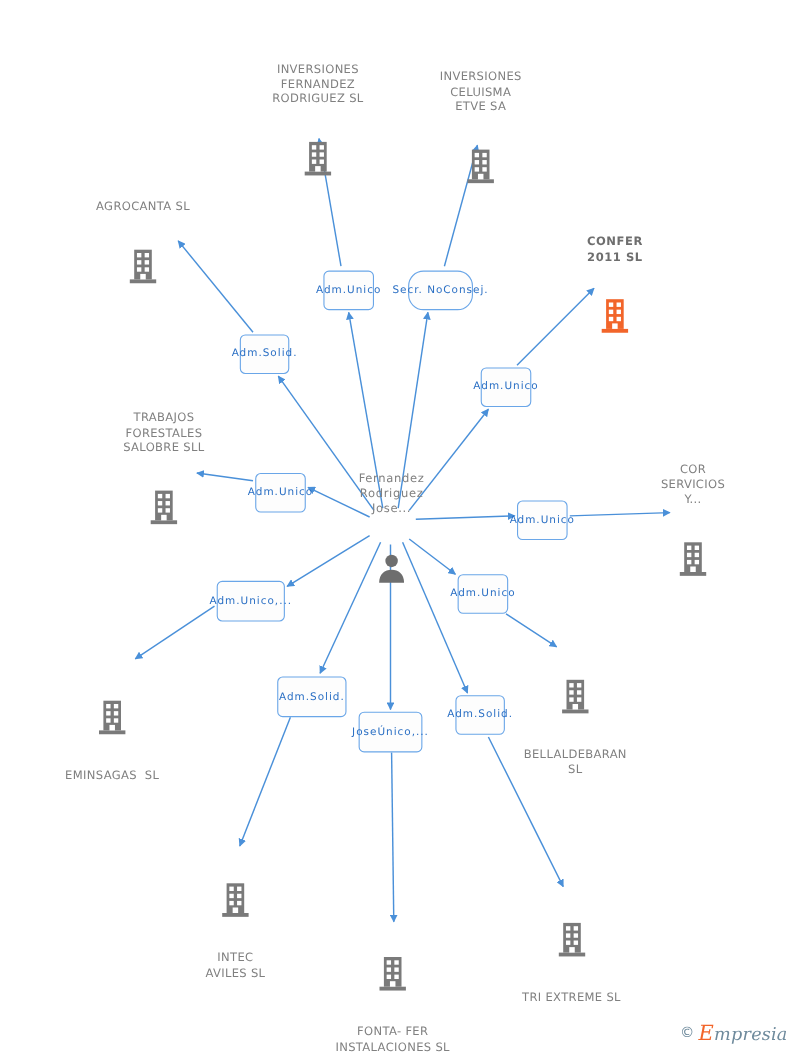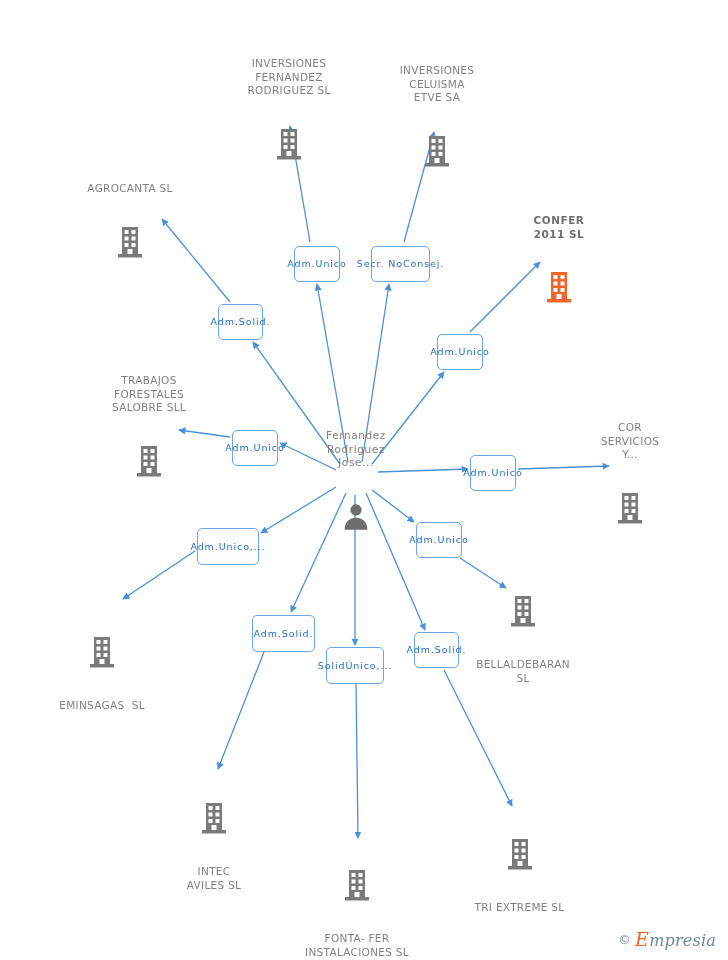--- a/index.html
+++ b/index.html
@@ -264,21 +264,21 @@
       <rect x="15.5" y="5" width="4" height="4" fill="#ffffff"></rect>
       <rect x="8.5" y="11.5" width="4" height="4" fill="#ffffff"></rect>
       <rect x="15.5" y="11.5" width="4" height="4" fill="#ffffff"></rect>
       <rect x="8.5" y="18" width="4" height="4" fill="#ffffff"></rect>
       <rect x="15.5" y="18" width="4" height="4" fill="#ffffff"></rect>
       <rect x="11.5" y="24" width="5" height="5" fill="#ffffff"></rect>
     </svg>
     <div class="caption">EMINSAGAS  SL</div>
   </div>
 
-  <div class="node company label-below" style="left:458px; top:567px; width:130px;">
+  <div class="node company label-below" style="left:458px; top:589px; width:130px;">
     <svg class="ico" width="28" height="34" viewBox="0 0 28 34">
       <rect x="6" y="2" width="16" height="27" fill="#7a7a7a"></rect>
       <rect x="2" y="29" width="24" height="3.5" fill="#7a7a7a"></rect>
       <rect x="8.5" y="5" width="4" height="4" fill="#ffffff"></rect>
       <rect x="15.5" y="5" width="4" height="4" fill="#ffffff"></rect>
       <rect x="8.5" y="11.5" width="4" height="4" fill="#ffffff"></rect>
       <rect x="15.5" y="11.5" width="4" height="4" fill="#ffffff"></rect>
       <rect x="8.5" y="18" width="4" height="4" fill="#ffffff"></rect>
       <rect x="15.5" y="18" width="4" height="4" fill="#ffffff"></rect>
       <rect x="11.5" y="24" width="5" height="5" fill="#ffffff"></rect>
@@ -332,21 +332,21 @@
       <rect x="11.5" y="24" width="5" height="5" fill="#ffffff"></rect>
     </svg>
     <div class="caption">TRI EXTREME SL</div>
   </div>
 
   <div class="edge-label" style="left:294px; top:246px; width:46px; height:36px;">
     <span>Adm.</span>
     <span>Unico</span>
   </div>
 
-  <div class="edge-label" style="left:371px; top:246px; width:59px; height:36px;">
+  <div class="edge-label" style="left:371px; top:246px; width:59px; height:36px;border-radius:14px;">
     <span>Secr. No</span>
     <span>Consej.</span>
   </div>
 
   <div class="edge-label" style="left:218px; top:304px; width:45px; height:36px;">
     <span>Adm.</span>
     <span>Solid.</span>
   </div>
 
   <div class="edge-label" style="left:437px; top:334px; width:46px; height:36px;">
@@ -373,21 +373,21 @@
     <span>Adm.</span>
     <span>Unico</span>
   </div>
 
   <div class="edge-label" style="left:252px; top:615px; width:63px; height:37px;">
     <span>Adm.</span>
     <span>Solid.</span>
   </div>
 
   <div class="edge-label" style="left:326px; top:647px; width:58px; height:37px;">
-    <span>Solid</span>
+    <span>Jose</span>
     <span>Único,...</span>
   </div>
 
   <div class="edge-label" style="left:414px; top:632px; width:45px; height:36px;">
     <span>Adm.</span>
     <span>Solid.</span>
   </div>
 
   <div id="footer">
     <span class="cmark">©</span>

